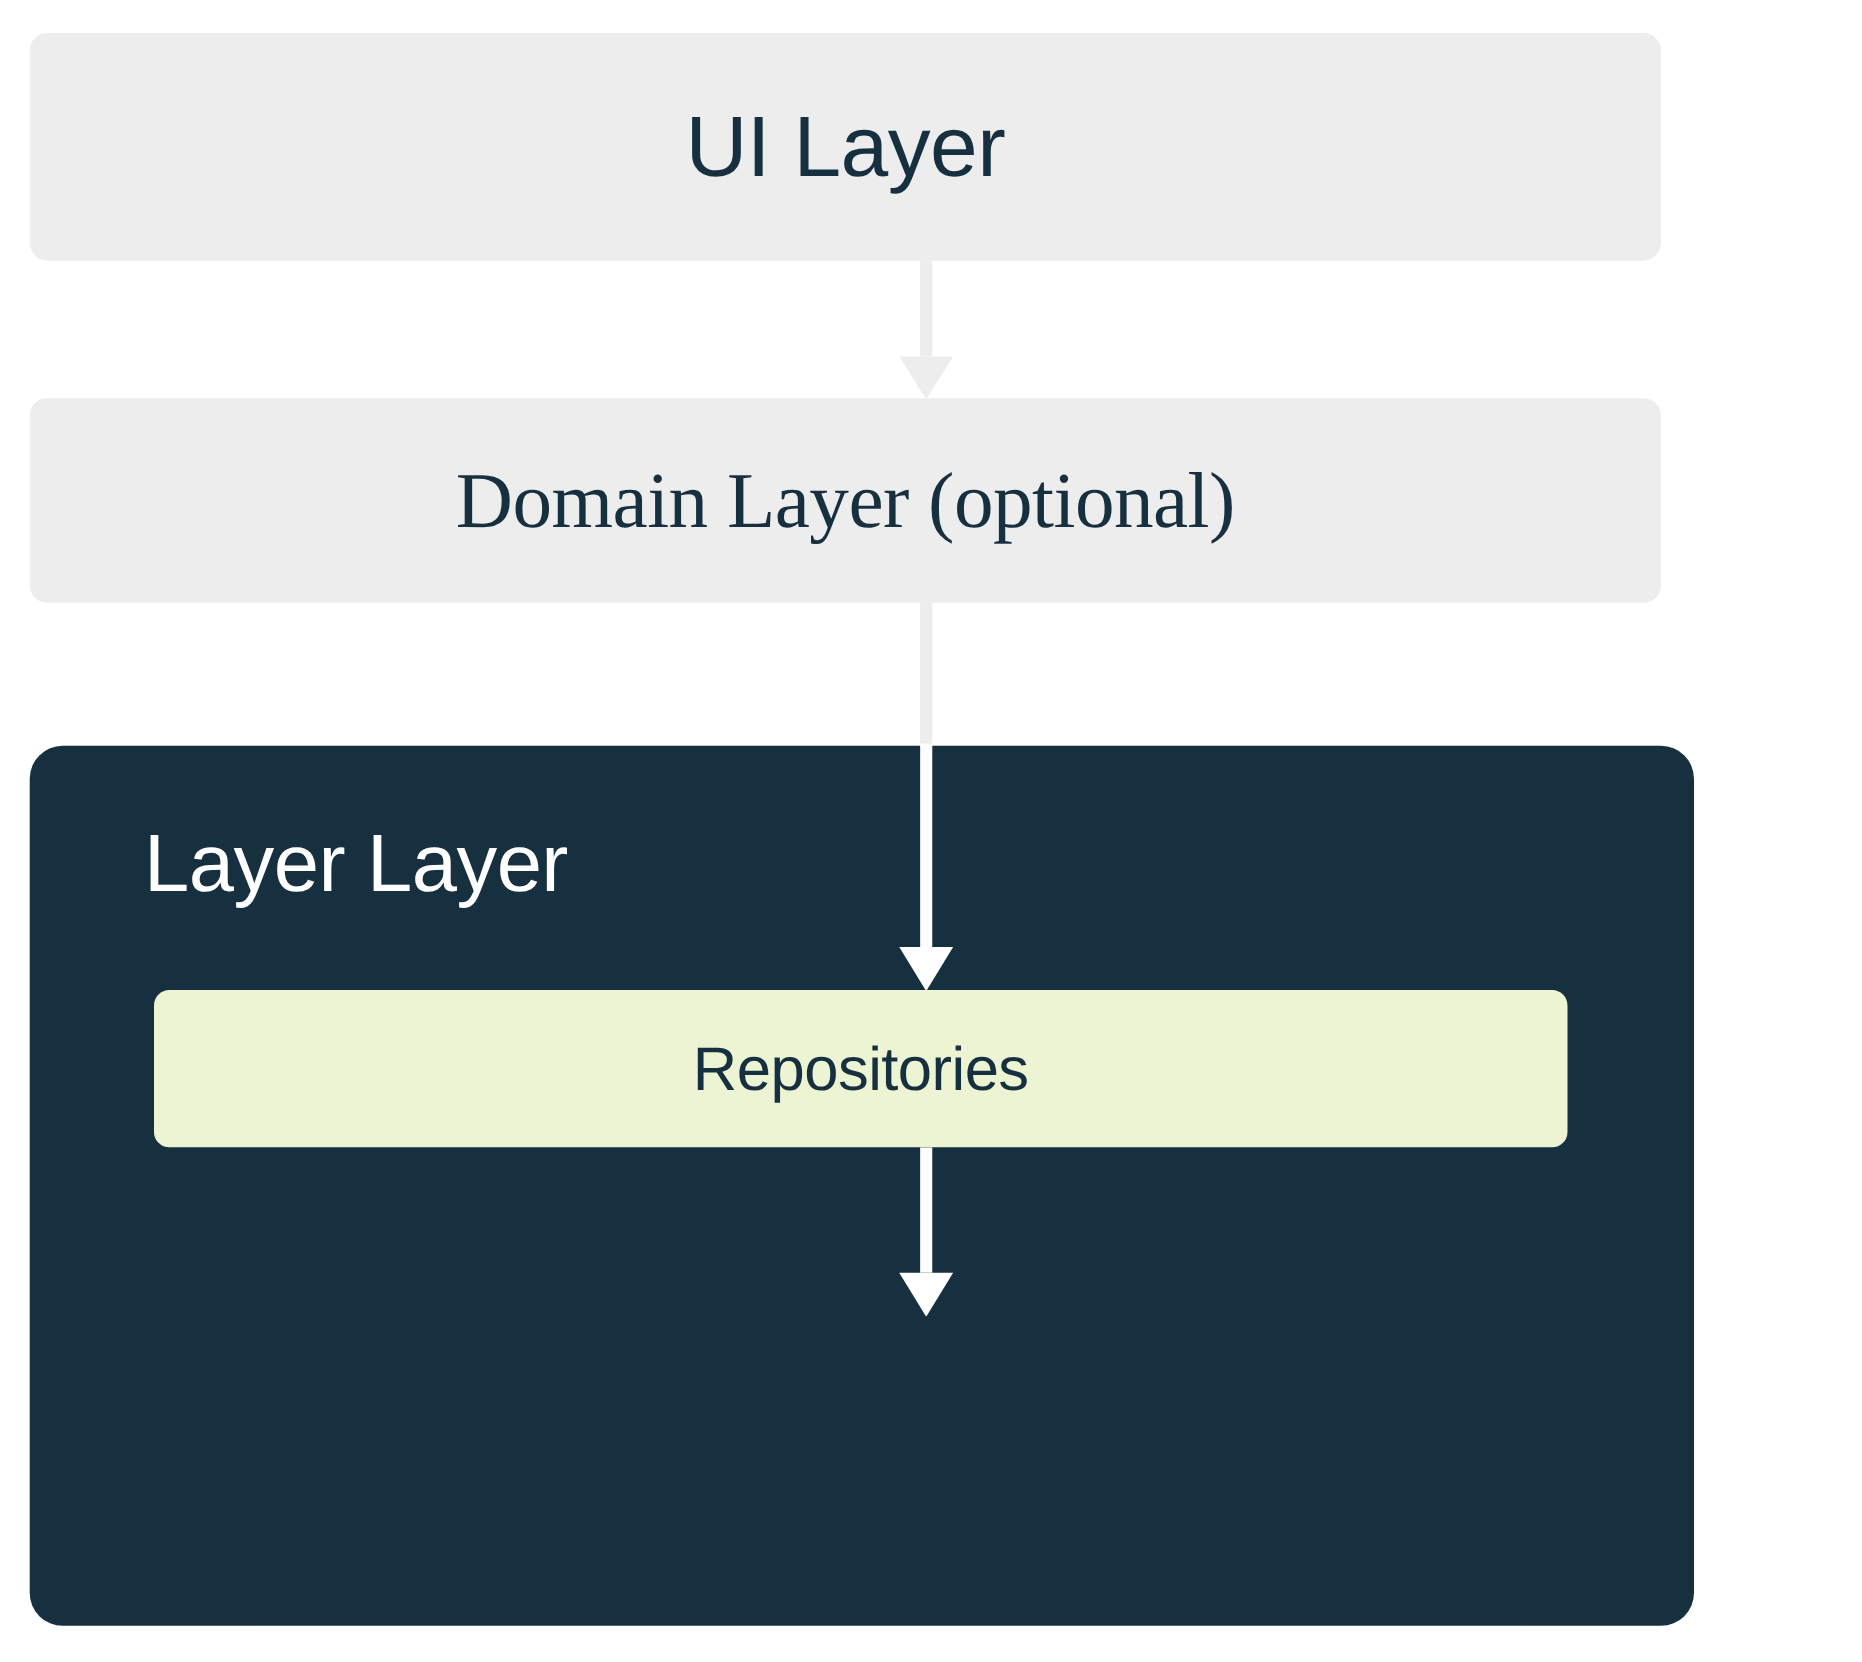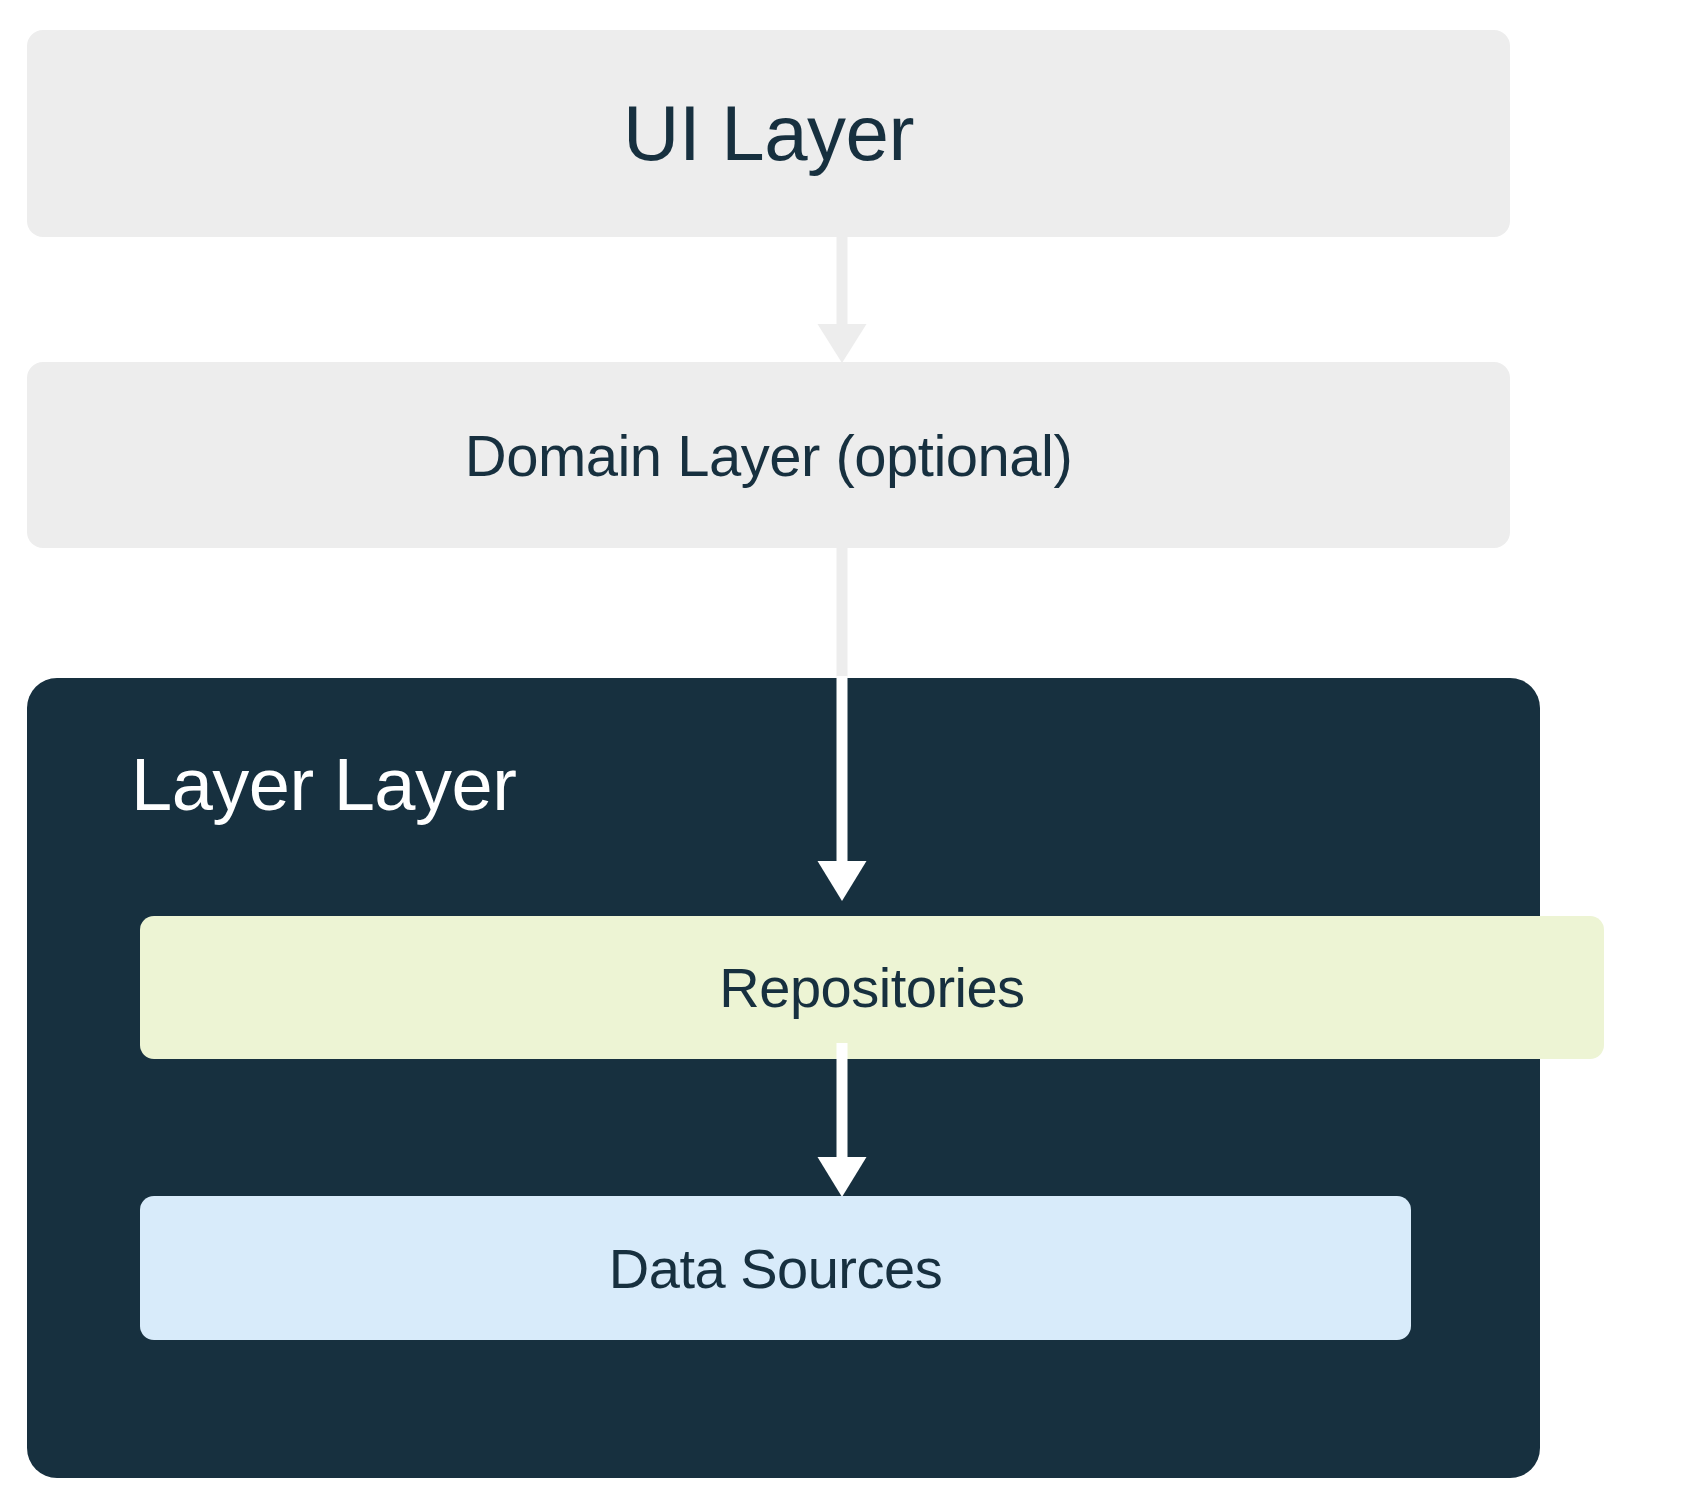--- a/index.html
+++ b/index.html
@@ -51,21 +51,22 @@
   #domain-layer {
     left: 27px;
     top: 362px;
     width: 1483px;
     height: 186px;
     background: #ededed;
     border-radius: 16px;
   }
   #domain-layer .layer-label {
     color: #17303f;
-    font-size: 58px;
+    font-size: 72px;
+    font-family: Liberation Serif, serif;
   }
 
   
   #data-layer {
     position: absolute;
     left: 27px;
     top: 678px;
     width: 1513px;
     height: 800px;
     background: #17303f;
@@ -79,25 +80,24 @@
     color: #ffffff;
     font-size: 74px;
     letter-spacing: -0.5px;
     white-space: nowrap;
   }
 
   
   #repositories-box {
     left: 140px;
     top: 900px;
-    width: 1464px;
+    width: 1285px;
     height: 143px;
     background: #edf4d4;
     border-radius: 14px;
-    margin-top: 16px;
   }
   #repositories-box .layer-label {
     color: #17303f;
     font-size: 56px;
   }
 
   #data-sources-box {
     left: 140px;
     top: 1196px;
     width: 1271px;
@@ -149,17 +149,14 @@
 
   <div class="layer-box" id="repositories-box">
     <span class="layer-label">Repositories</span>
   </div>
 
   <svg class="arrow" id="arrow-repo-to-src" viewBox="0 0 98 154" preserveAspectRatio="none">
     <rect x="43.5" y="0" width="11" height="114" fill="#ffffff"></rect>
     <polygon points="24.5,114 73.5,114 49,154" fill="#ffffff"></polygon>
   </svg>
 
-  <div class="layer-box" id="data-sources-box">
-    <span class="layer-label">Data Sources</span>
-  </div>
 
 </div>
 
 </body></html>

